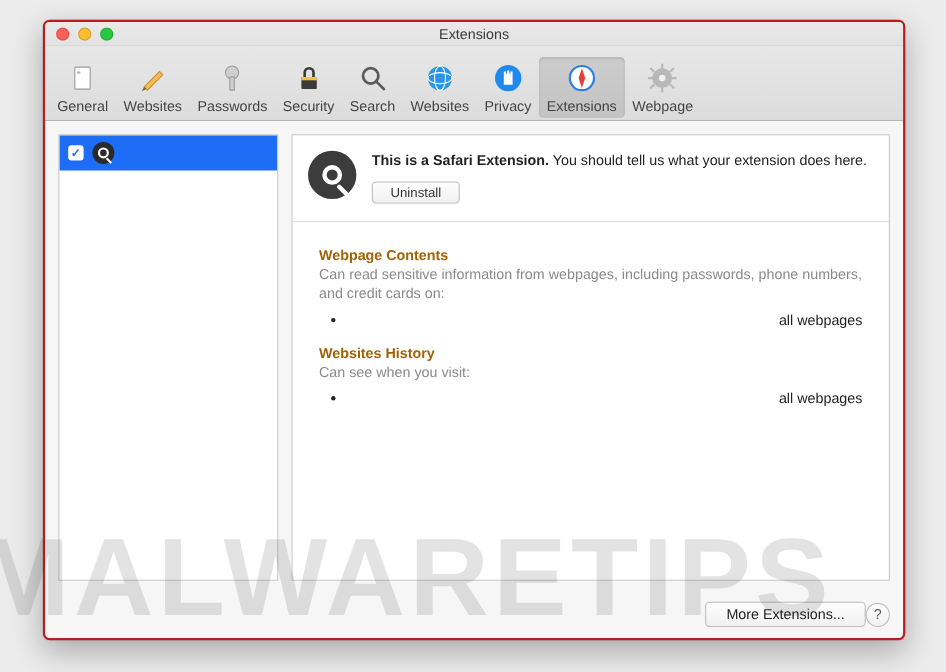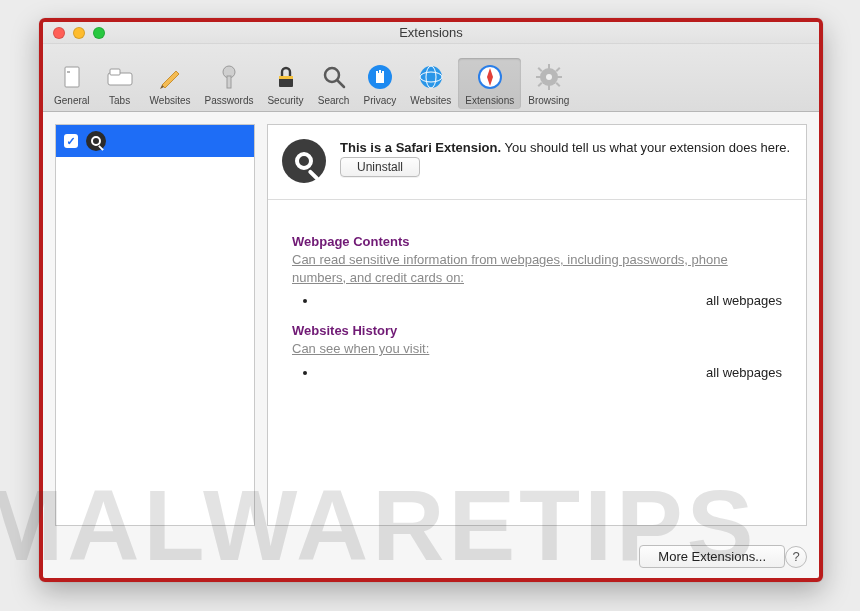--- a/index.html
+++ b/index.html
@@ -11,21 +11,21 @@
     position: relative;
     overflow: hidden;
   }
   .window {
     position: absolute;
     left: 39px;
     top: 18px;
     width: 784px;
     height: 564px;
     background: #f6f6f6;
-    border: 4px solid #b91c1c;
+    border: 2px solid #b91c1c;
     border-radius: 6px;
     box-shadow: 0 10px 28px rgba(0,0,0,.28), 0 0 0 1px rgba(0,0,0,.04);
     overflow: hidden;
   }
   
   .titlebar {
     height: 22px;
     display: flex;
     align-items: center;
     position: relative;
@@ -54,21 +54,21 @@
     justify-content:flex-end;
     padding: 3px 7px 3px 7px;
     border-radius:4px;
     min-width: 46px;
   }
   .tb-item.selected {
     background: rgba(0,0,0,.11);
     box-shadow: inset 0 1px 2px rgba(0,0,0,.2);
   }
   .tb-icon { width:32px; height:32px; display:flex; align-items:center; justify-content:center; }
-  .tb-label { font-size:10px; color:#444; margin-top:2px; white-space:nowrap; }
+  .tb-label { font-size:13px; color:#444; margin-top:2px; white-space:nowrap; }
 
   
   .body {
     display:flex;
     padding: 12px;
     gap:12px;
     height: calc(100% - 22px - 68px - 40px);
   }
   .sidebar {
     width: 200px;
@@ -96,51 +96,51 @@
   }
   .side-icon .mag { width:10px; height:10px; border:2px solid #fff; border-radius:50%; position:relative; }
   .side-icon .mag:after{content:"";position:absolute;right:-5px;bottom:-5px;width:6px;height:2px;background:#fff;transform:rotate(45deg);}
 
   .detail {
     flex:1;
     background:#fff;
     border:1px solid #c9c9c9;
     display:flex;
     flex-direction:column;
-    gap:12px;
   }
 
   .section-top {
     display:flex;
     padding:14px 14px 16px 14px;
     border-bottom:1px solid #dcdcdc;
   }
   .big-icon {
     width:44px;height:44px;border-radius:50%;
     background:#3c3c3c;display:flex;align-items:center;justify-content:center;
     margin-right:14px;flex:0 0 44px;
   }
   .big-icon .mag { width:18px;height:18px;border:4px solid #fff;border-radius:50%;position:relative; }
   .big-icon .mag:after{content:"";position:absolute;right:-11px;bottom:-11px;width:13px;height:4px;background:#fff;transform:rotate(45deg);border-radius:2px;}
   .desc { font-size:13px; color:#222; line-height:1.35; }
   .desc b{font-weight:600;}
   .uninstall {
+    margin-top:10px;
     display:inline-block;
     font-size:12px;
     padding:2px 16px;
     border:1px solid #bdbdbd;
     border-radius:4px;
     background:linear-gradient(#fdfdfd,#f1f1f1);
     color:#333;
     box-shadow:0 1px 0 rgba(0,0,0,.05);
   }
 
   .section-perm { padding:22px 24px; font-size:13px; }
-  .perm-h { font-weight:700; color:#701a75; margin-bottom:2px; }
-  .perm-sub { color:#8a8a8a; margin-bottom:6px; line-height:1.35;text-decoration:underline; }
+  .perm-h { font-weight:700; color:#a16207; margin-bottom:2px; }
+  .perm-sub { color:#8a8a8a; margin-bottom:6px; line-height:1.35; }
   .perm-list { list-style:disc; padding-left:26px; color:#222; margin-bottom:14px; }
   .perm-list li{padding:1px 0;text-align:right;}
 
   
   .bottombar {
     position:absolute;
     left:12px; right:12px; bottom:10px;
     display:flex; justify-content:flex-end; align-items:center; gap:0;
   }
   .more-btn {
@@ -191,29 +191,20 @@
     <div class="tb-item">
       <div class="tb-icon">
         <svg width="28" height="28" viewBox="0 0 28 28">
             <rect x="7" y="4" width="14" height="20" rx="1" fill="#fff" stroke="#9a9a9a"></rect>
             <rect x="9" y="8" width="3" height="2" fill="#b6b6b6"></rect>
           </svg>
       </div>
       <div class="tb-label">General</div>
     </div>
 
-    <div class="tb-item">
-      <div class="tb-icon">
-        <svg width="30" height="28" viewBox="0 0 30 28">
-            <rect x="3" y="10" width="24" height="12" rx="2" fill="#fff" stroke="#9a9a9a"></rect>
-            <rect x="5" y="6" width="10" height="6" rx="1" fill="#fff" stroke="#9a9a9a"></rect>
-          </svg>
-      </div>
-      <div class="tb-label">Tabs</div>
-    </div>
 
     <div class="tb-item">
       <div class="tb-icon">
         <svg width="28" height="28" viewBox="0 0 28 28">
             <path d="M6 22 L20 8 L23 11 L9 25 Z" fill="#f4bb52" stroke="#c89032"></path>
             <path d="M6 22 L4 26 L8 24 Z" fill="#7a5a2e"></path>
           </svg>
       </div>
       <div class="tb-label">Websites</div>
     </div>
@@ -245,36 +236,36 @@
             <circle cx="12" cy="12" r="7" fill="none" stroke="#5a5a5a" stroke-width="2.5"></circle>
             <line x1="17" y1="17" x2="24" y2="24" stroke="#5a5a5a" stroke-width="2.5" stroke-linecap="round"></line>
           </svg>
       </div>
       <div class="tb-label">Search</div>
     </div>
 
     <div class="tb-item">
       <div class="tb-icon">
         <svg width="28" height="28" viewBox="0 0 28 28">
-            <circle cx="14" cy="14" r="12" fill="#1e8af0"></circle>
-            <path d="M10 10h8v10h-8z M10 10v-2h2v2 M13 10v-3h2v3 M16 10v-2h2v2" fill="#fff"></path>
-          </svg>
-      </div>
-      <div class="tb-label">Privacy</div>
-    </div>
-
-    <div class="tb-item">
-      <div class="tb-icon">
-        <svg width="28" height="28" viewBox="0 0 28 28">
             <circle cx="14" cy="14" r="11" fill="#2a96e8"></circle>
             <ellipse cx="14" cy="14" rx="11" ry="5" fill="none" stroke="#fff" stroke-width="1"></ellipse>
             <ellipse cx="14" cy="14" rx="5" ry="11" fill="none" stroke="#fff" stroke-width="1"></ellipse>
           </svg>
       </div>
       <div class="tb-label">Websites</div>
+    </div>
+
+    <div class="tb-item">
+      <div class="tb-icon">
+        <svg width="28" height="28" viewBox="0 0 28 28">
+            <circle cx="14" cy="14" r="12" fill="#1e8af0"></circle>
+            <path d="M10 10h8v10h-8z M10 10v-2h2v2 M13 10v-3h2v3 M16 10v-2h2v2" fill="#fff"></path>
+          </svg>
+      </div>
+      <div class="tb-label">Privacy</div>
     </div>
 
     <div class="tb-item selected">
       <div class="tb-icon">
         <svg width="28" height="28" viewBox="0 0 28 28">
             <circle cx="14" cy="14" r="12" fill="#2a7ee8"></circle>
             <circle cx="14" cy="14" r="10" fill="#fff"></circle>
             <path d="M14 5 L17 14 L14 23 L11 14 Z" fill="#e24139"></path>
           </svg>
       </div>
@@ -291,21 +282,21 @@
               <rect x="13" y="22" width="2" height="5"></rect>
               <rect x="1" y="13" width="5" height="2"></rect>
               <rect x="22" y="13" width="5" height="2"></rect>
           <rect x="4" y="4" width="2" height="5" transform="rotate(-45 5 6.5)"></rect>
               <rect x="22" y="4" width="2" height="5" transform="rotate(45 23 6.5)"></rect>
           <rect x="4" y="19" width="2" height="5" transform="rotate(45 5 21.5)"></rect>
               <rect x="22" y="19" width="2" height="5" transform="rotate(-45 23 21.5)"></rect>
             </g>
         </svg>
       </div>
-      <div class="tb-label">Browsing</div>
+      <div class="tb-label">Webpage</div>
     </div>
   </div>
 
   <div class="body">
     <div class="sidebar">
       <div class="side-item">
         <div class="chk">✓</div>
         <div class="side-icon">
             <div class="mag"></div>
           </div>

